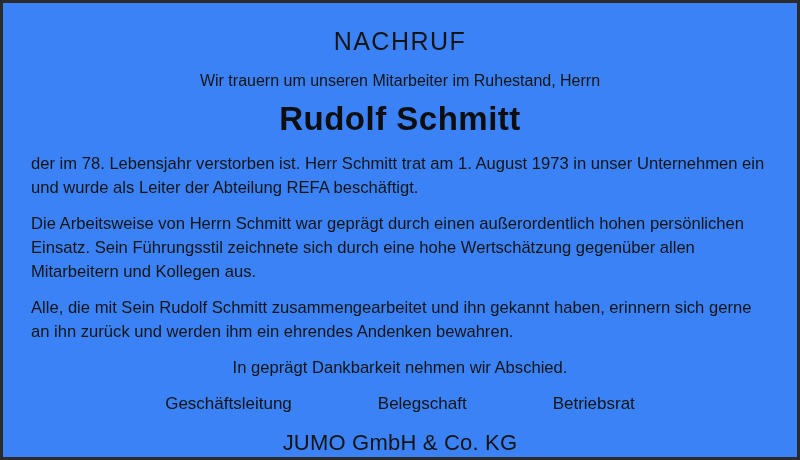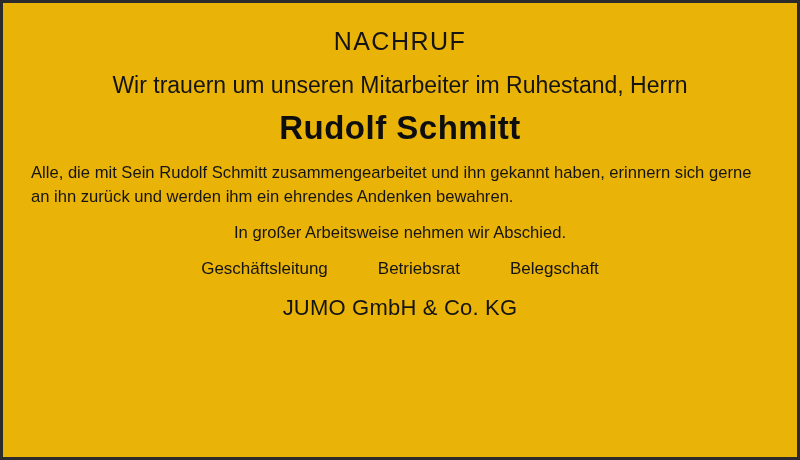--- a/index.html
+++ b/index.html
@@ -9,40 +9,40 @@
   }
   body {
     font-family: "Liberation Sans", sans-serif;
     color: #111111;
   }
   .notice {
     position: relative;
     width: 800px;
     height: 460px;
     box-sizing: border-box;
-    background: #eab308;
+    background: #3b82f6;
     border: 3px solid #2b2b2b;
     overflow: hidden;
   }
   .inner {
     box-sizing: border-box;
     padding: 18px 28px 10px 28px;
     height: 100%;
   }
   .title {
     text-align: center;
     font-size: 25px;
     letter-spacing: 1.5px;
     margin: 6px 0 16px 0;
     font-weight: 400;
     color: #141414;
   }
   .lead {
     text-align: center;
-    font-size: 23px;
+    font-size: 16px;
     margin: 0 0 10px 0;
     color: #141414;
   }
   .name {
     text-align: center;
     font-size: 33px;
     font-weight: 700;
     margin: 6px 0 14px 0;
     letter-spacing: 0.5px;
     color: #0e0e0e;
@@ -59,21 +59,21 @@
   }
   .closing {
     text-align: center;
     font-size: 16.6px;
     margin: 14px 0 16px 0;
     color: #151515;
   }
   .roles {
     display: flex;
     justify-content: center;
-    gap: 50px;
+    gap: 86px;
     font-size: 17px;
     margin: 0 0 16px 0;
     color: #141414;
   }
   .company {
     text-align: center;
     font-size: 22px;
     color: #141414;
     letter-spacing: 0.2px;
   }
@@ -83,26 +83,28 @@
 
 <div class="notice">
   <div class="inner">
 
     <div class="title">NACHRUF</div>
 
     <div class="lead">Wir trauern um unseren Mitarbeiter im Ruhestand, Herrn</div>
 
     <div class="name">Rudolf Schmitt</div>
 
+    <p class="para">der im 78. Lebensjahr verstorben ist. Herr Schmitt trat am 1. August 1973 in unser Unternehmen ein und wurde als Leiter der Abteilung REFA beschäftigt.</p>
+    <p class="para">Die Arbeitsweise von Herrn Schmitt war geprägt durch einen außerordentlich hohen persönlichen Einsatz. Sein Führungsstil zeichnete sich durch eine hohe Wertschätzung gegenüber allen Mitarbeitern und Kollegen aus.</p>
     <p class="para">Alle, die mit Sein Rudolf Schmitt zusammengearbeitet und ihn gekannt haben, erinnern sich gerne an ihn zurück und werden ihm ein ehrendes Andenken bewahren.</p>
 
-    <div class="closing">In großer Arbeitsweise nehmen wir Abschied.</div>
+    <div class="closing">In geprägt Dankbarkeit nehmen wir Abschied.</div>
 
     <div class="roles">
       <span>Geschäftsleitung</span>
+      <span>Belegschaft</span>
       <span>Betriebsrat</span>
-      <span>Belegschaft</span>
     </div>
 
     <div class="company">JUMO GmbH &amp; Co. KG</div>
 
   </div>
 </div>
 
 </body></html>

